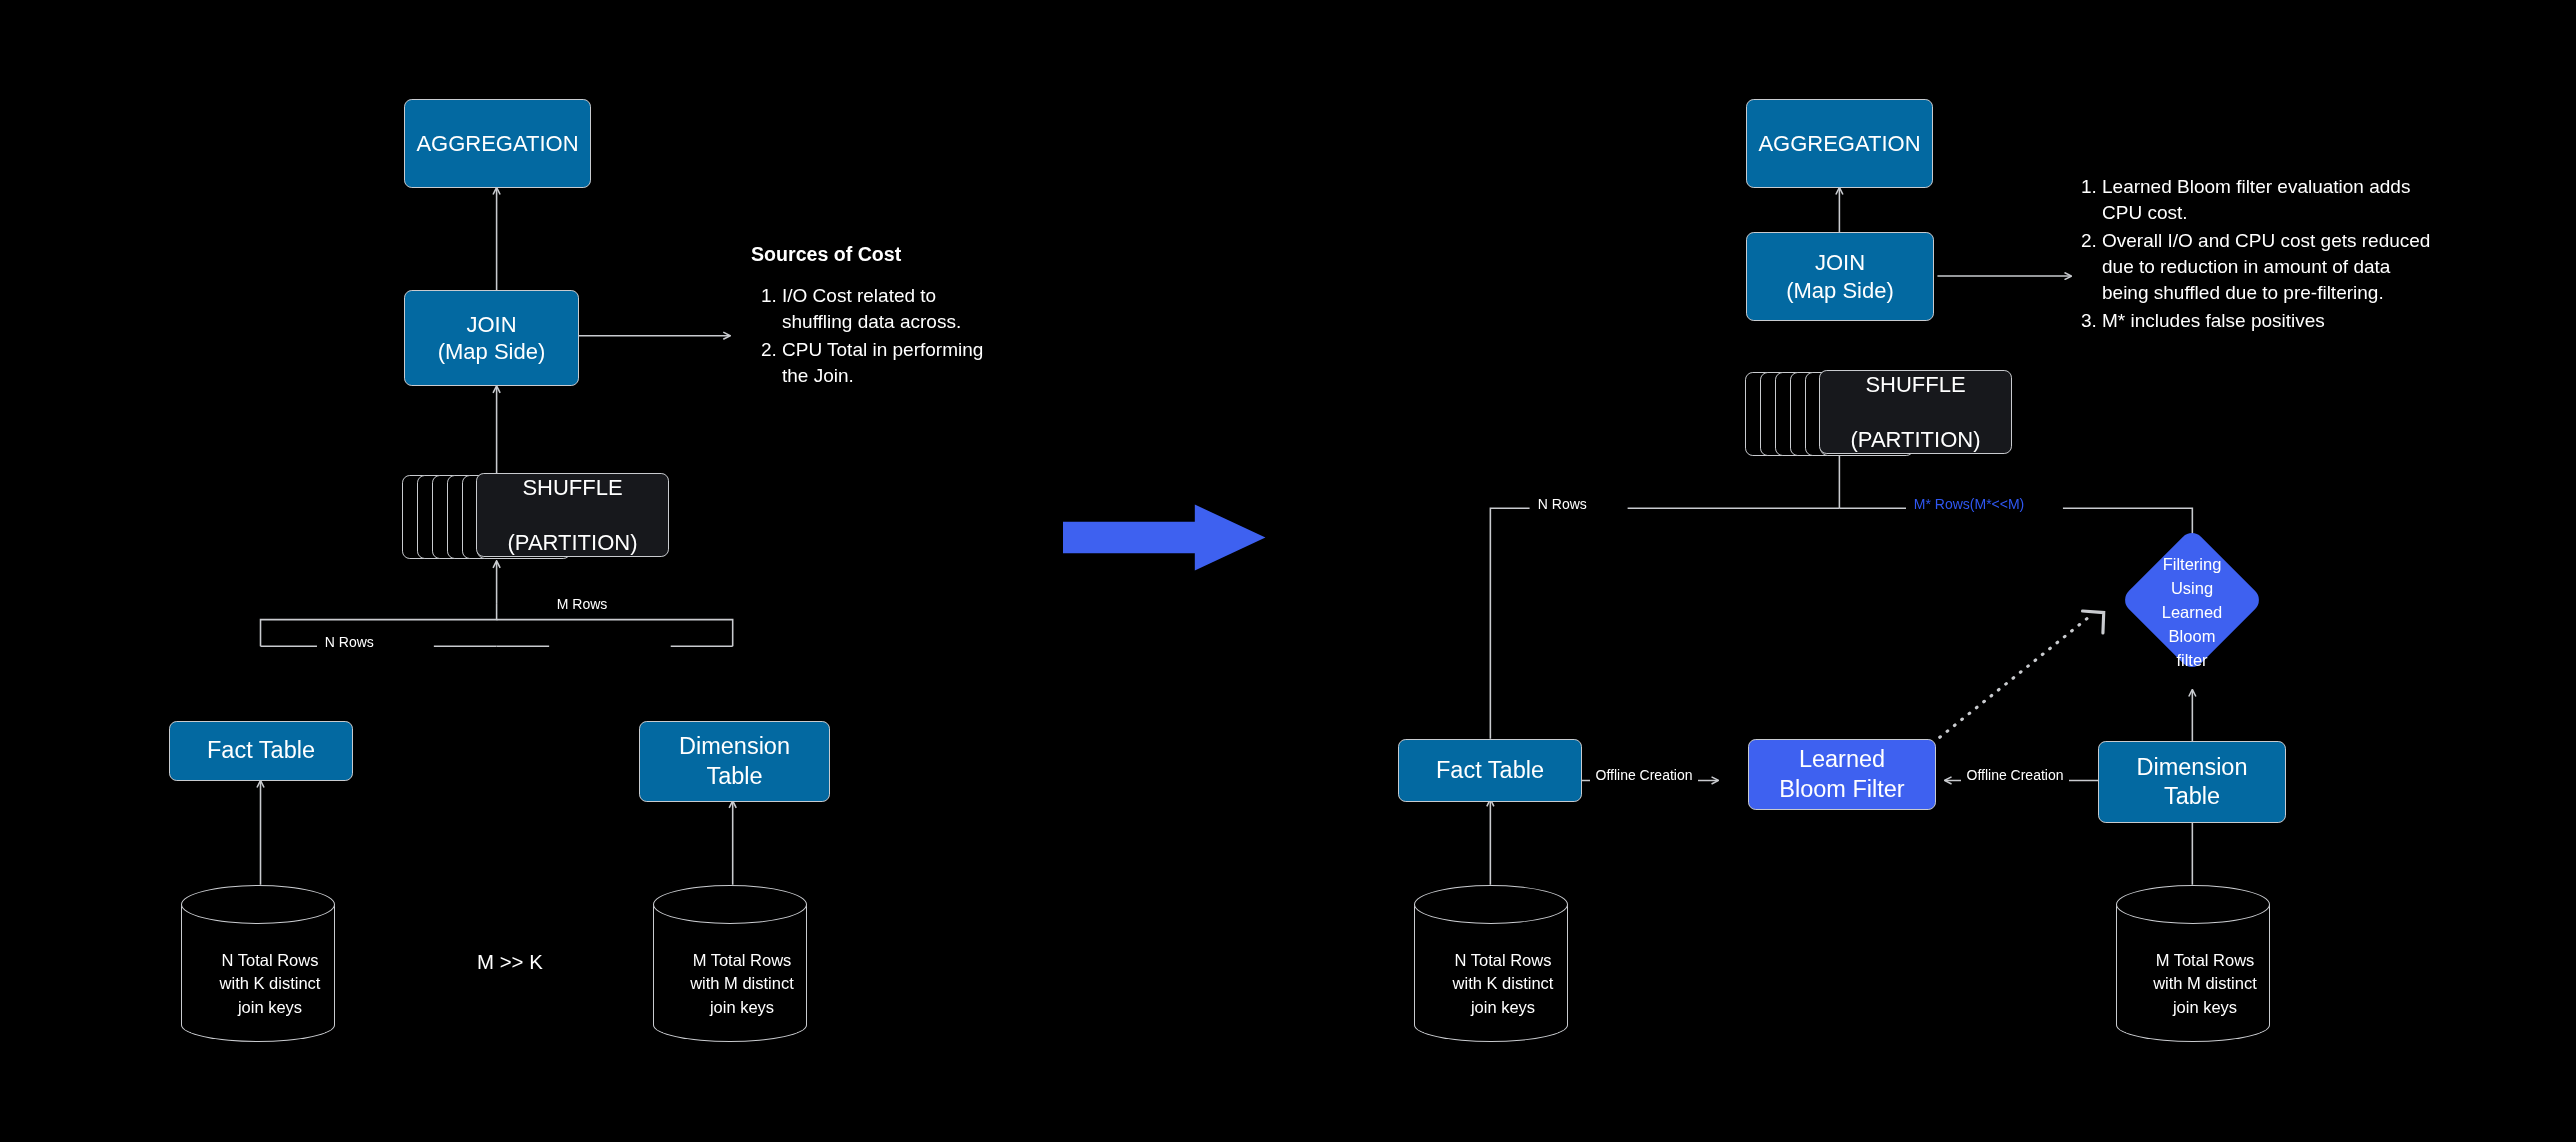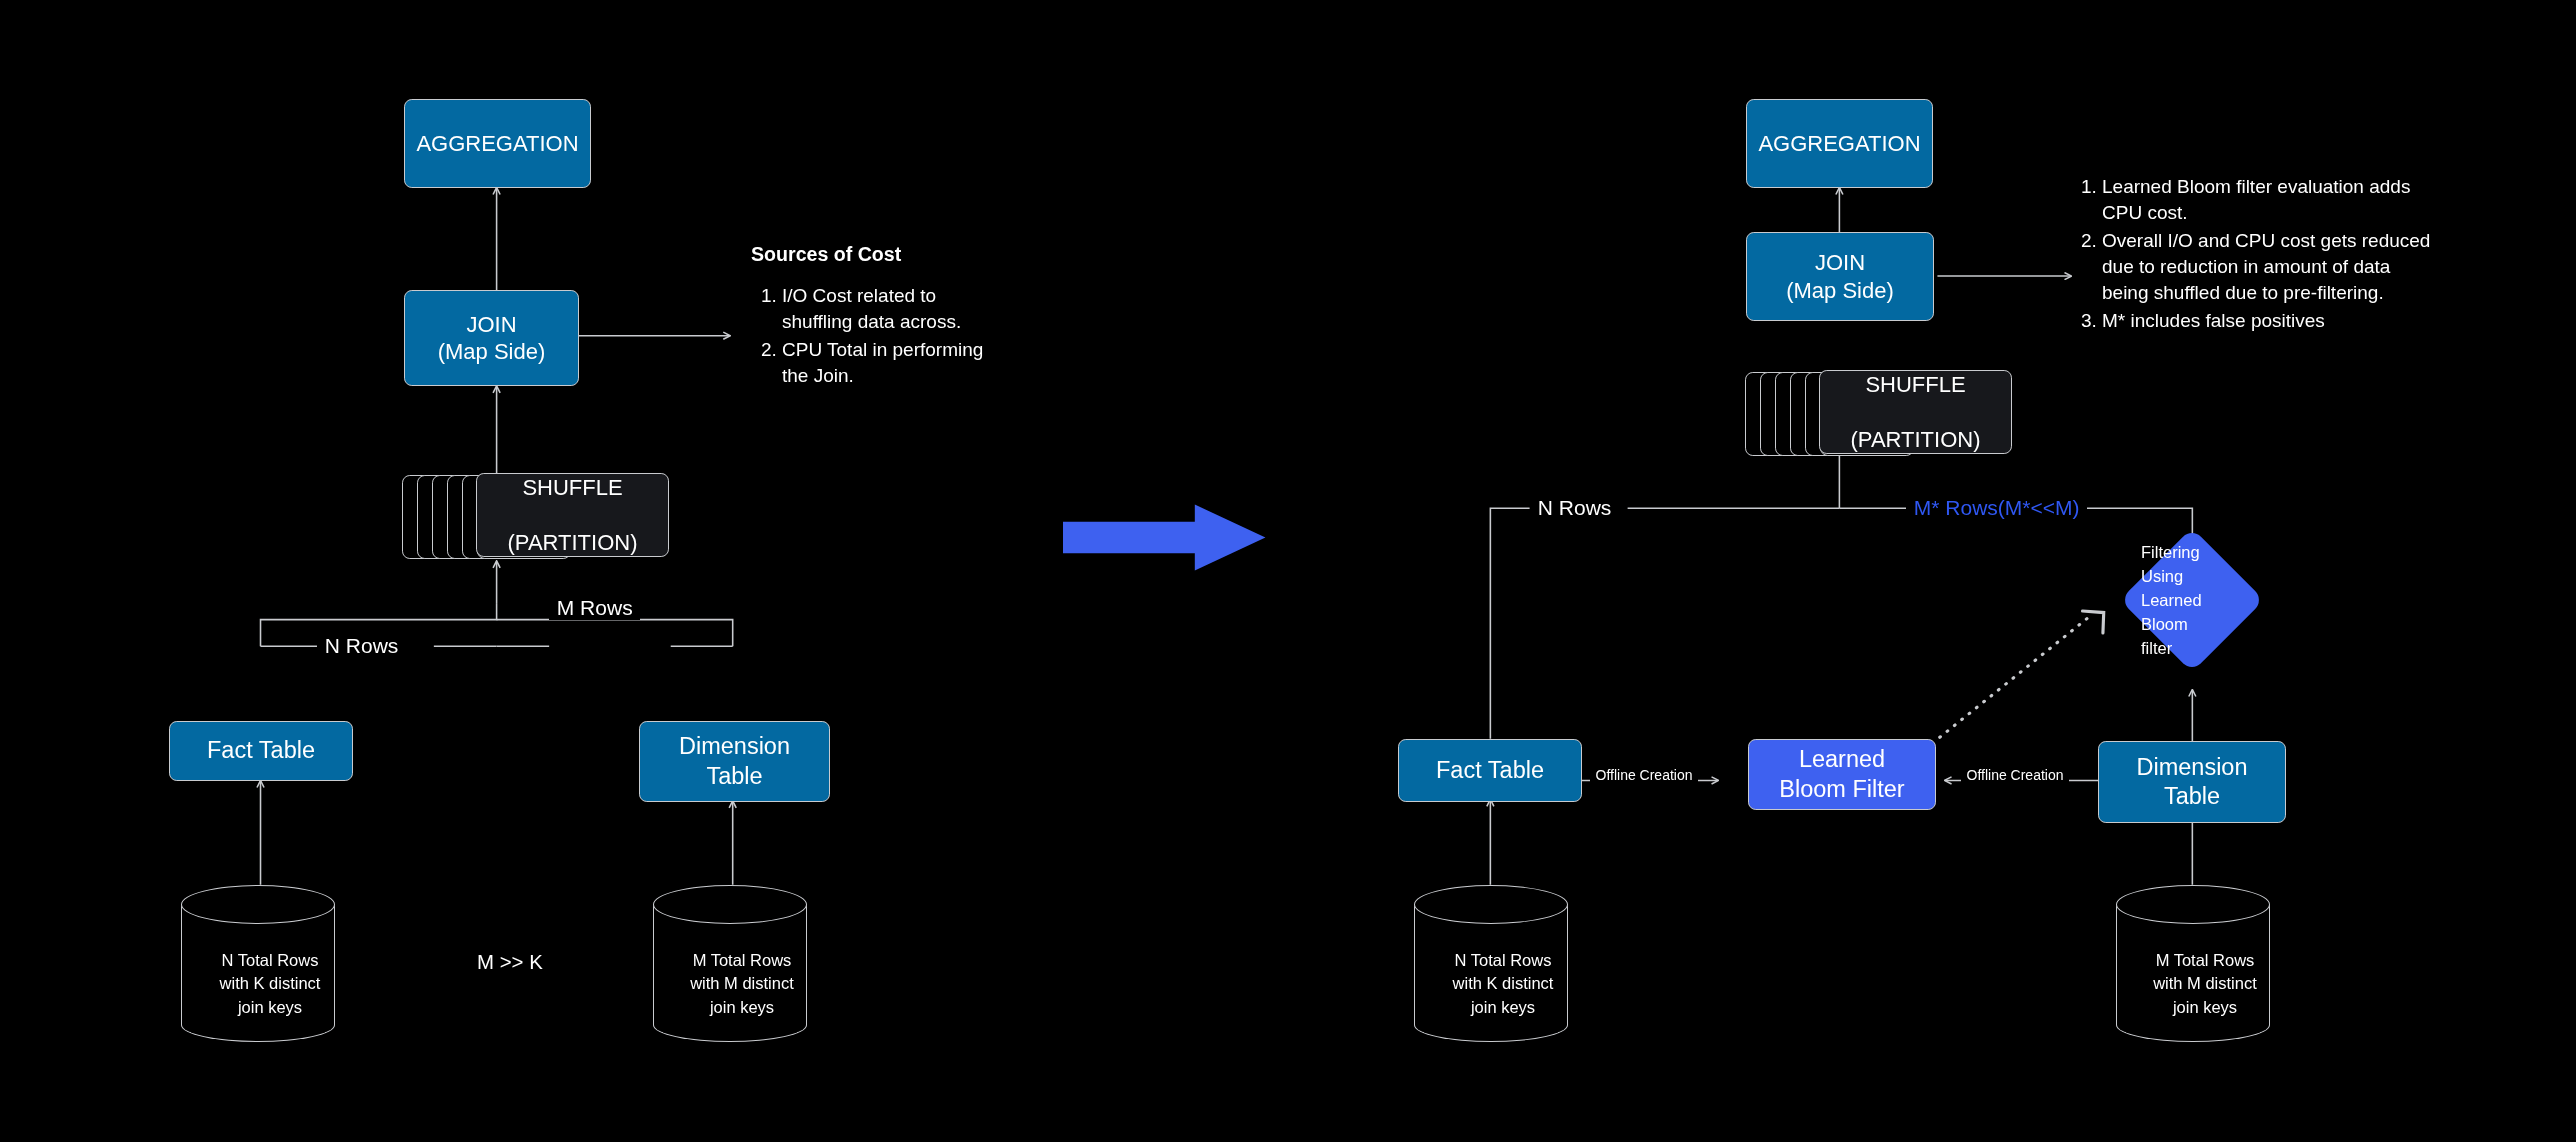--- a/index.html
+++ b/index.html
@@ -27,25 +27,25 @@
         border-top:none;border-bottom-left-radius:50% 17px;border-bottom-right-radius:50% 17px;
         background:#000;}
   .cyl .top{position:absolute;left:0;top:0;box-sizing:border-box;border:1.6px solid #c9cbcf;
         border-radius:50%;background:#000;}
   .cyl .lbl{position:absolute;left:0;width:100%;text-align:center;font-size:16.5px;
         line-height:1.42;color:#fff;}
 
   .diamond{position:absolute;}
   .diamond .sq{position:absolute;left:0;top:0;width:100%;height:100%;
         background:#3E61F0;border-radius:12.6px;transform:rotate(45deg);}
-  .diamond .dtxt{position:absolute;left:0;top:1px;width:100%;height:100%;display:flex;
-        align-items:center;justify-content:center;font-size:16.5px;
+  .diamond .dtxt{position:absolute;left:0;top:13px;width:100%;height:100%;display:flex;
+        align-items:center;justify-content:center;text-align:center;font-size:16.5px;
         line-height:1.45;color:#fff;}
 
-  .edgelabel{position:absolute;font-size:21px;color:#fff;background:#000;padding:0 7.8px;
+  .edgelabel{position:absolute;font-size:14px;color:#fff;background:#000;padding:0 7.8px;
         white-space:nowrap;}
   .edgelabel.blue{color:#2F57F2;}
   .edgelabel.small{font-size:14px;padding:0 5.5px;}
 
   .freetext{position:absolute;font-size:20.4px;color:#fff;white-space:nowrap;}
 
   .notes{position:absolute;color:#fff;}
   .notes .title{font-size:19.6px;font-weight:bold;margin-bottom:17px;}
   .notes ol{margin:0;padding-left:31px;font-size:19px;line-height:1.38;}
   .notes ol li{margin-bottom:1.6px;}

